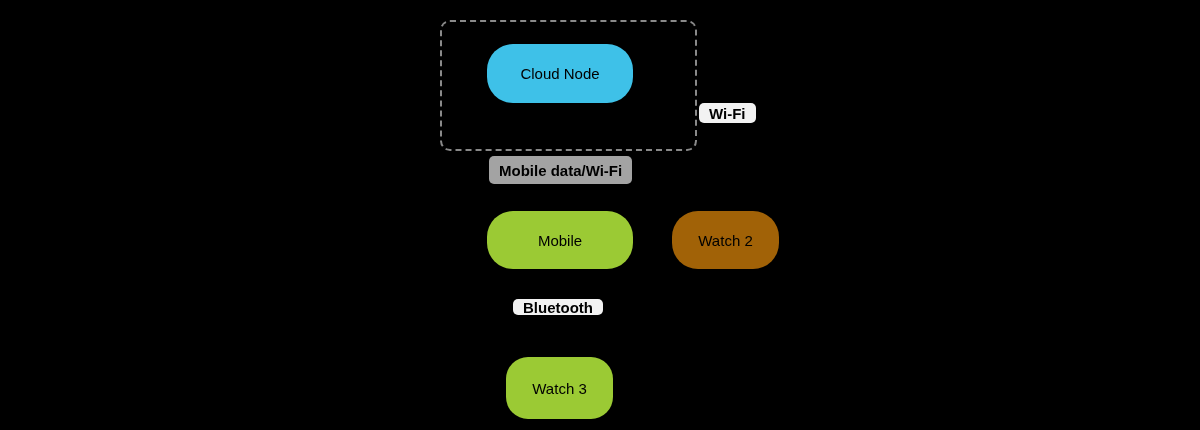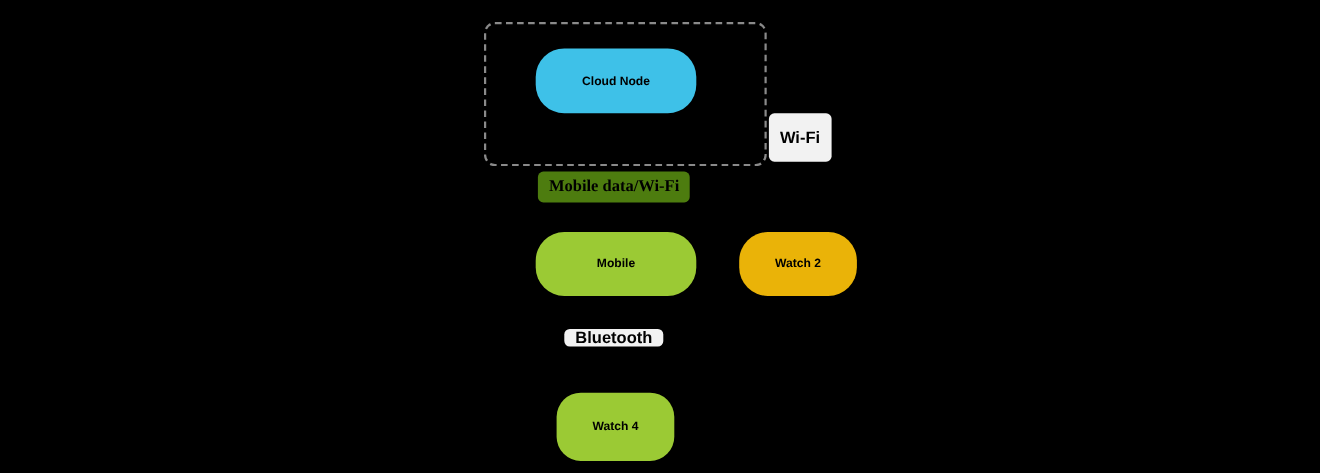--- a/index.html
+++ b/index.html
@@ -21,40 +21,40 @@
       border-radius: 10px;
       background: transparent;
     }
     .node {
       position: absolute;
       display: flex;
       align-items: center;
       justify-content: center;
       border-radius: 26px;
       color: #000000;
-      font-weight: bold;
-      font-size: 11px;
+      font-weight: normal;
+      font-size: 15px;
       text-align: center;
     }
     .edge-label {
       position: absolute;
       display: flex;
       align-items: center;
       justify-content: center;
       border-radius: 5px;
       color: #000000;
       font-weight: bold;
       font-size: 15px;
       padding: 0 10px;
       white-space: nowrap;
     }
     
     #cluster-cloud   { left: 440px; top: 20px;  width: 253px; height: 127px; }
     #node-cloud      { left: 487px; top: 44px;  width: 146px; height: 59px; }
-    #label-wifi      { left: 699px; top: 103px; height: 44px; }
+    #label-wifi      { left: 699px; top: 103px; height: 20px; }
     #label-mobile    { left: 489px; top: 156px; height: 28px; }
     #node-phone      { left: 487px; top: 211px; width: 146px; height: 58px; }
     #node-watch2     { left: 672px; top: 211px; width: 107px; height: 58px; }
     #label-bluetooth { left: 513px; top: 299px; height: 16px; }
     #node-watch1     { left: 506px; top: 357px; width: 107px; height: 62px; border-radius: 22px; }
   </style>
 </head>
 <body>
 
 <div id="canvas">
@@ -62,33 +62,33 @@
   <div id="cluster-cloud" class="cluster"></div>
 
   <div id="node-cloud" class="node" style="background: rgb(62, 193, 232);">
     <span>Cloud Node</span>
   </div>
 
   <div id="label-wifi" class="edge-label" style="background: rgb(242, 242, 242);">
     <span>Wi-Fi</span>
   </div>
 
-  <div id="label-mobile" class="edge-label" style="background: #4d7c0f; font-family: Liberation Serif, serif;">
+  <div id="label-mobile" class="edge-label" style="background: #a3a3a3;">
     <span>Mobile data/Wi-Fi</span>
   </div>
 
   <div id="node-phone" class="node" style="background: rgb(155, 202, 52);">
     <span>Mobile</span>
   </div>
 
-  <div id="node-watch2" class="node" style="background: #eab308;">
+  <div id="node-watch2" class="node" style="background: #a16207;">
     <span>Watch 2</span>
   </div>
 
   <div id="label-bluetooth" class="edge-label" style="background: rgb(242, 242, 242);">
     <span>Bluetooth</span>
   </div>
 
   <div id="node-watch1" class="node" style="background: rgb(155, 202, 52);">
-    <span>Watch 4</span>
+    <span>Watch 3</span>
   </div>
 
 </div>
 
 </body></html>

